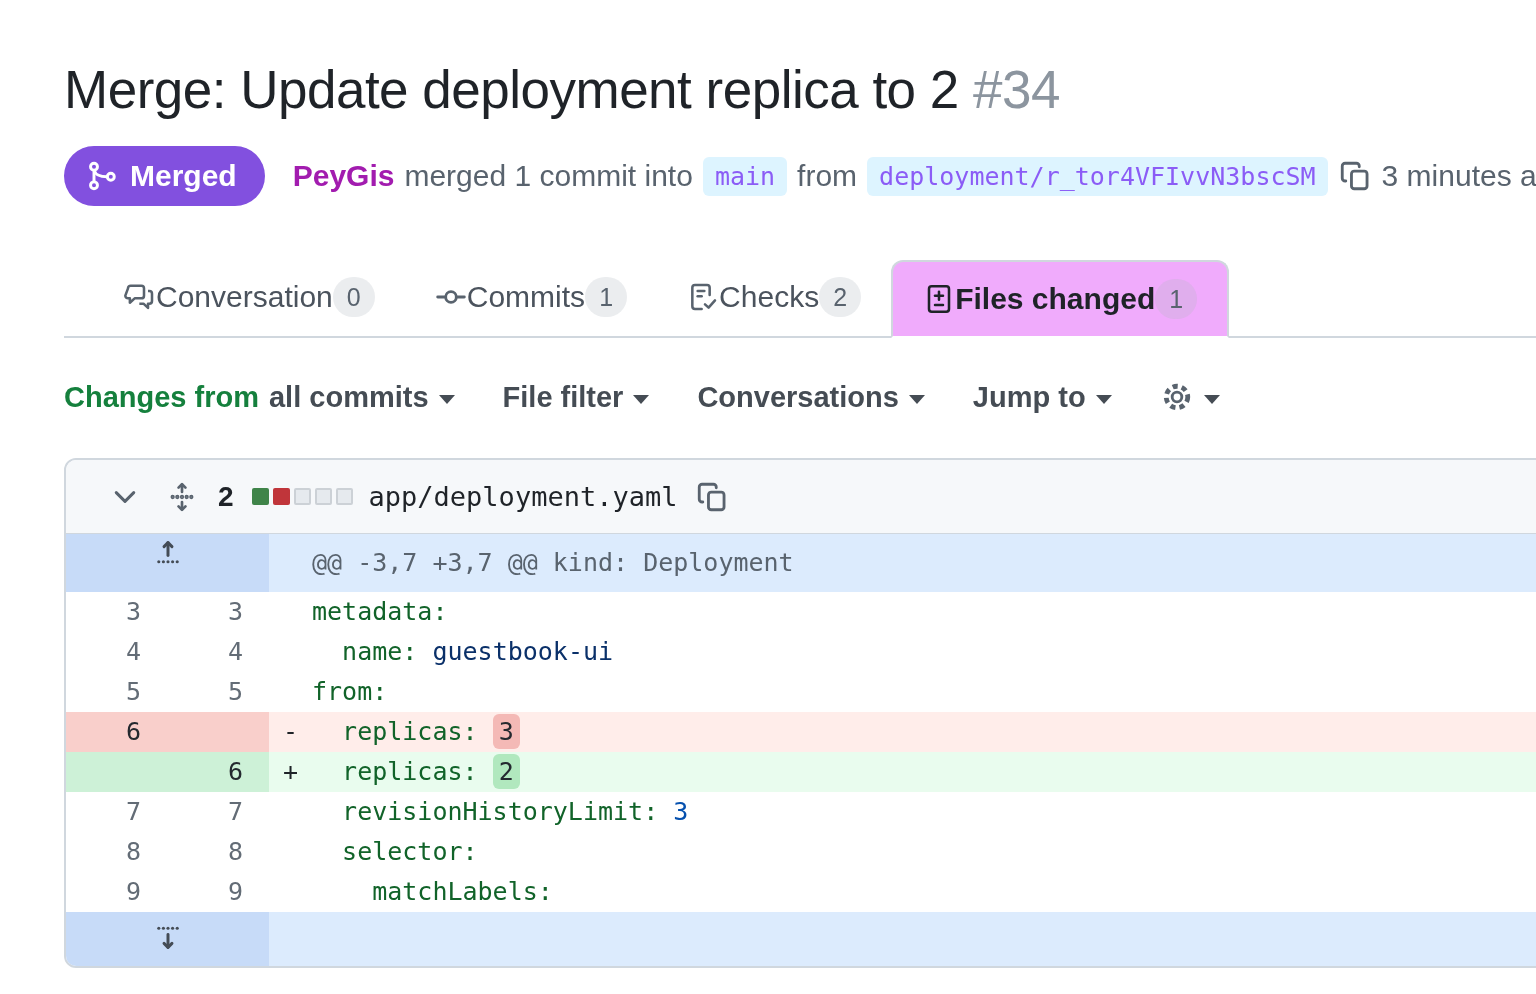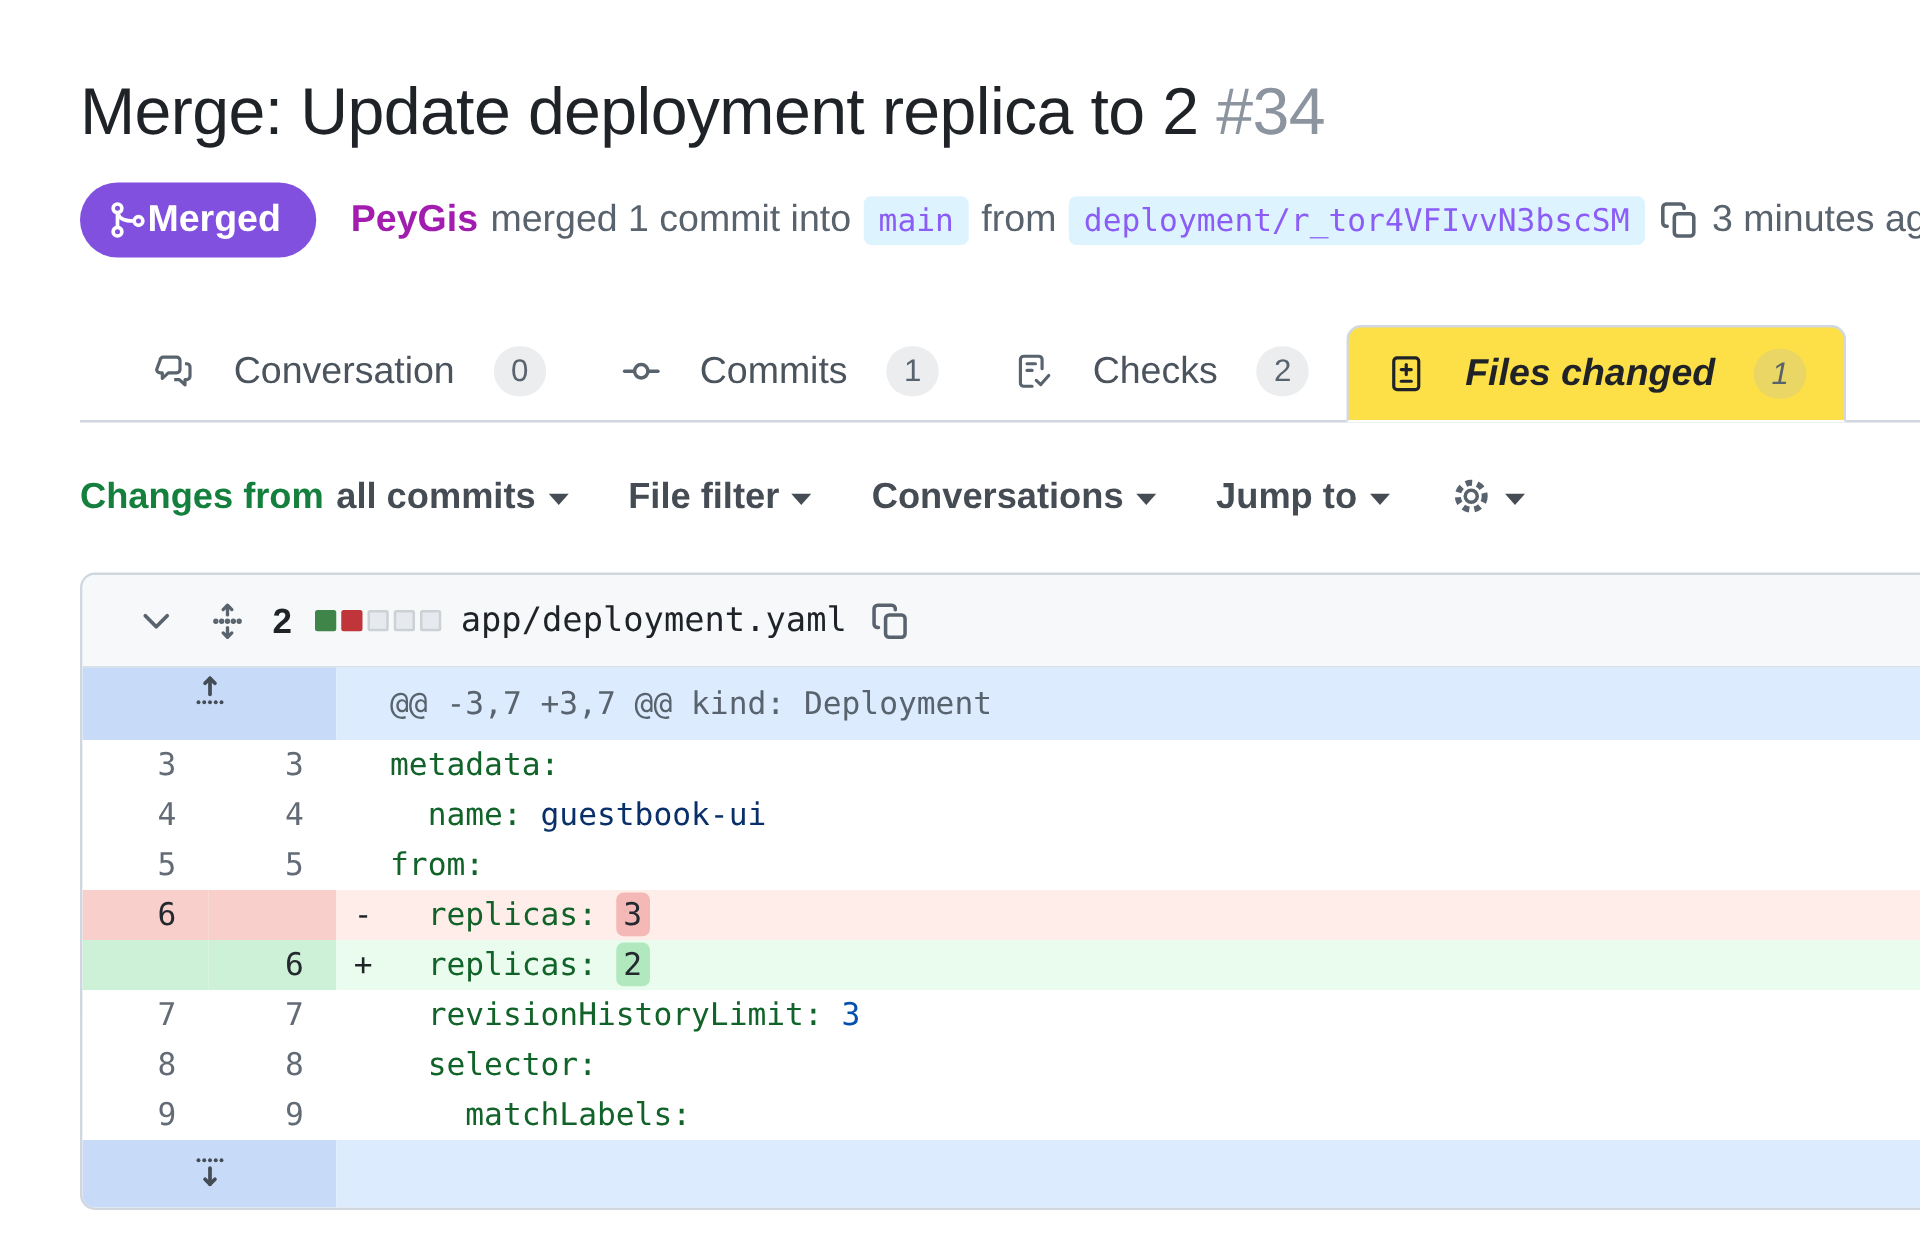--- a/index.html
+++ b/index.html
@@ -6,39 +6,39 @@
   html,body { width:1536px; height:994px; overflow:hidden; background:#fff;
     font-family:"Liberation Sans", sans-serif; color:#1f2328; }
   .page { padding:56px 0 0 64px; }
 
   
   .pr-title { font-size:53px; font-weight:500; line-height:68px; letter-spacing:-0.5px; }
   .pr-number { color:#8c959f; font-weight:400; }
 
   
   .meta-row { margin-top:22px; height:60px; display:flex; align-items:center; }
-  .merged-badge { display:inline-flex; align-items:center; height:60px;
+  .merged-badge { display:inline-flex; align-items:center; gap:12px; height:60px;
     padding:0 28px 0 22px; border-radius:999px; background:#8250df; color:#fff;
     font-size:30px; font-weight:600; border:none; cursor:default; }
   .meta-text { margin-left:28px; font-size:30px; color:#59636e; display:flex;
     align-items:center; gap:10px; flex-wrap:nowrap; white-space:nowrap; }
   .meta-author { color:#a21caf; font-weight:700; }
   .branch-chip { font-family:"DejaVu Sans Mono", monospace; font-size:25px;
     color:#8b5cf6; background:#ddf4ff; border-radius:6px; padding:5px 12px; }
   .icon-btn { background:none; border:none; color:#59636e; display:inline-flex;
     align-items:center; cursor:pointer; padding:0; }
 
   
   .tabs-row { margin-top:52px; display:flex; align-items:flex-end;
     border-bottom:2px solid #d0d7de; padding-left:30px; height:80px; }
-  .tab { display:flex; align-items:center; gap:31px; height:78px; padding:0 30px;
+  .tab { display:flex; align-items:center; gap:0; height:78px; padding:0 30px;
     background:none; border:none; font-size:30px; color:#4b535d; cursor:pointer; }
   .tab .tab-icon { color:#59636e; display:inline-flex; }
-  .tab.active { background:#fde047; border:2px solid #d0d7de; border-bottom:2px solid #fff;
-    border-radius:12px 12px 0 0; margin-bottom:-2px; color:#1f2328; font-weight:600;font-style:italic; }
+  .tab.active { background:#f0abfc; border:2px solid #d0d7de; border-bottom:2px solid #fff;
+    border-radius:12px 12px 0 0; margin-bottom:-2px; color:#1f2328; font-weight:600; }
   .tab.active .tab-icon { color:#1f2328; }
   .tab-count { min-width:42px; height:40px; padding:0 12px; border-radius:20px;
     background:rgba(175,184,193,0.25); color:#59636e; font-size:25px; font-weight:400;
     display:inline-flex; align-items:center; justify-content:center; }
 
   
   .toolbar { margin-top:42px; display:flex; align-items:center; gap:48px;
     font-size:29px; color:#59636e; }
   .toolbar .tb-item { background:none; border:none; font-size:29px; color:#454c54;
     font-weight:600; display:inline-flex; align-items:center; gap:10px; cursor:pointer; }

